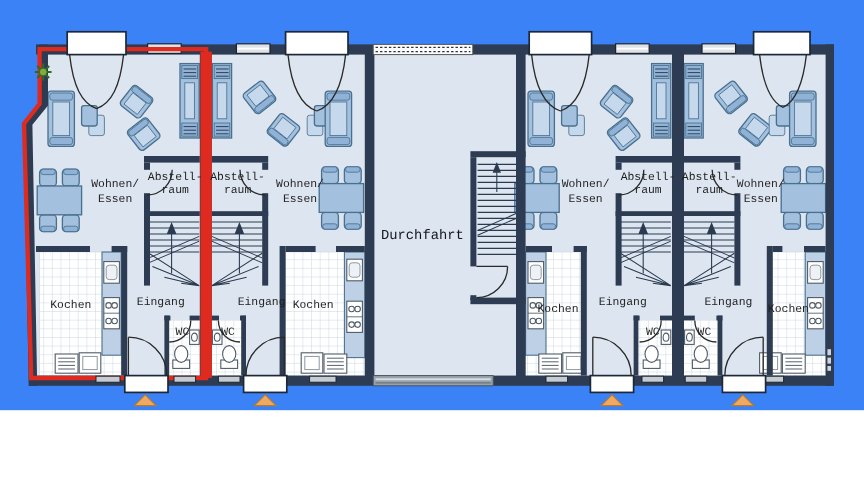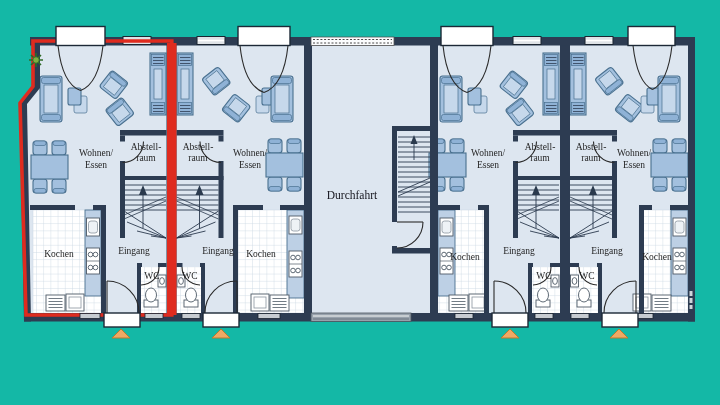--- a/index.html
+++ b/index.html
@@ -1,17 +1,17 @@
 <!DOCTYPE html>
 <html><head>
 <meta charset="utf-8">
 <style>
   html,body{margin:0;padding:0;background:#fff;}
-  .stage{position:relative;width:720px;height:405px;background:#14b8a6;overflow:hidden;
-         font-family:Liberation Serif, serif;}
+  .stage{position:relative;width:720px;height:342px;background:#3b82f6;overflow:hidden;
+         font-family:Liberation Mono, monospace;}
   svg{display:block}
   .wall{fill:#2d3c52}
   .room{fill:#dde6f0}
   .fur{fill:#a3c0de;stroke:#49708f;stroke-width:1.1}
   .furD{fill:#8fb2d6;stroke:#49708f;stroke-width:0.7}
   .furIn{fill:#c6d8eb;stroke:#49708f;stroke-width:0.7}
   .counter{fill:#bdd0e5;stroke:#49708f;stroke-width:0.9}
   .wht{fill:#fff;stroke:#1c2836;stroke-width:1.4}
   .appl{fill:#fff;stroke:#4e5a66;stroke-width:0.9}
   .arc{fill:none;stroke:#2a2a2a;stroke-width:1.1}

